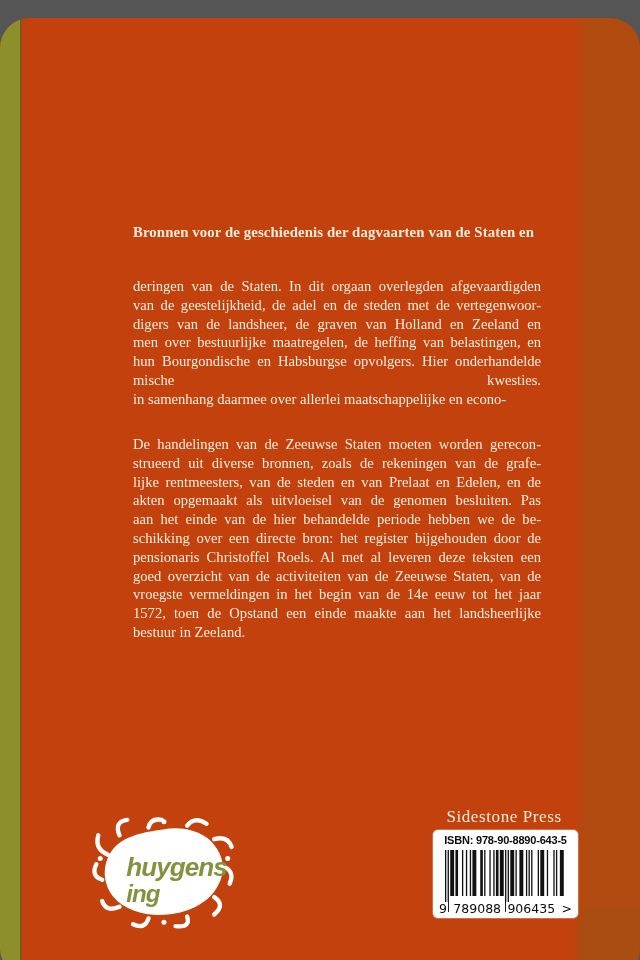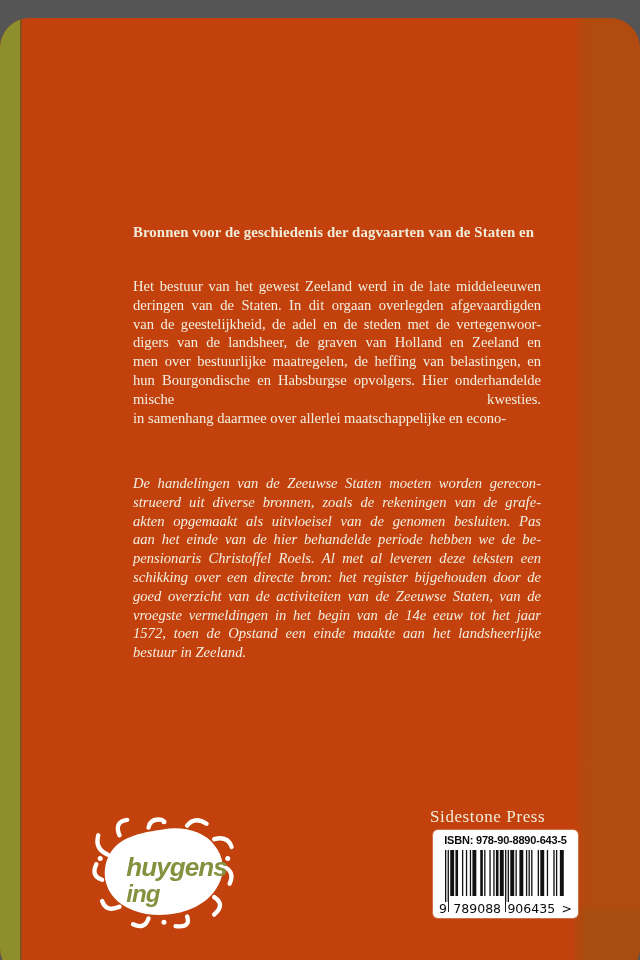--- a/index.html
+++ b/index.html
@@ -34,32 +34,32 @@
     font-weight:bold;
     font-size:14.8px;line-height:20px;
     letter-spacing:.1px;
   }
   .para{
     position:absolute;left:133px;width:408px;
     color:#f2efe1;
     font-size:14.6px;line-height:18.8px;
   }
   .para-1{top:259px;}
-  .para-2{top:456px;font-style:italic;}
+  .para-2{top:417px;}
   .lines .tline{
     text-align:justify;
     text-align-last:justify;
     white-space:normal;
   }
   .lines .tline:last-child{
     text-align-last:left;
   }
   .publisher-name{
     position:absolute;left:430px;top:788px;width:148px;
-    text-align:left;
+    text-align:center;
     color:#f0edda;
     font-size:17px;line-height:22px;
     letter-spacing:.6px;
   }
   .barcode-box{
     position:absolute;left:433px;top:812px;width:145px;height:88px;
     background:#fff;border-radius:5px;
     box-shadow:0 0 0 1px rgba(255,255,255,.25);
   }
   .isbn-label{
@@ -93,37 +93,37 @@
   <div class="spine"></div>
   <div class="spine-seam"></div>
   <div class="right-shade"></div>
   <div class="corner-shade"></div>
 
   <div class="title-block lines">
       <div class="tline">Bronnen voor de geschiedenis der dagvaarten van de Staten en</div>
     </div>
 
   <div class="para para-1 lines">
-      <div class="tline">Het bestuur van het gewest Zeeland werd in de late middeleeuwen</div>
       <div class="tline">deringen van de Staten. In dit orgaan overlegden afgevaardigden</div>
       <div class="tline">van de geestelijkheid, de adel en de steden met de vertegenwoor-</div>
       <div class="tline">digers van de landsheer, de graven van Holland en Zeeland en</div>
       <div class="tline">men over bestuurlijke maatregelen, de heffing van belastingen, en</div>
       <div class="tline">hun Bourgondische en Habsburgse opvolgers. Hier onderhandelde</div>
       <div class="tline">mische kwesties.</div>
       <div class="tline">in samenhang daarmee over allerlei maatschappelijke en econo-</div>
     </div>
 
   <div class="para para-2 lines">
       <div class="tline">De handelingen van de Zeeuwse Staten moeten worden gerecon-</div>
       <div class="tline">strueerd uit diverse bronnen, zoals de rekeningen van de grafe-</div>
+      <div class="tline">lijke rentmeesters, van de steden en van Prelaat en Edelen, en de</div>
       <div class="tline">akten opgemaakt als uitvloeisel van de genomen besluiten. Pas</div>
       <div class="tline">aan het einde van de hier behandelde periode hebben we de be-</div>
+      <div class="tline">schikking over een directe bron: het register bijgehouden door de</div>
       <div class="tline">pensionaris Christoffel Roels. Al met al leveren deze teksten een</div>
-      <div class="tline">schikking over een directe bron: het register bijgehouden door de</div>
       <div class="tline">goed overzicht van de activiteiten van de Zeeuwse Staten, van de</div>
       <div class="tline">vroegste vermeldingen in het begin van de 14e eeuw tot het jaar</div>
       <div class="tline">1572, toen de Opstand een einde maakte aan het landsheerlijke</div>
       <div class="tline">bestuur in Zeeland.</div>
     </div>
 
   <div class="publisher-name">Sidestone Press</div>
 
   <div class="barcode-box">
     <div class="isbn-label">ISBN: 978-90-8890-643-5</div>

